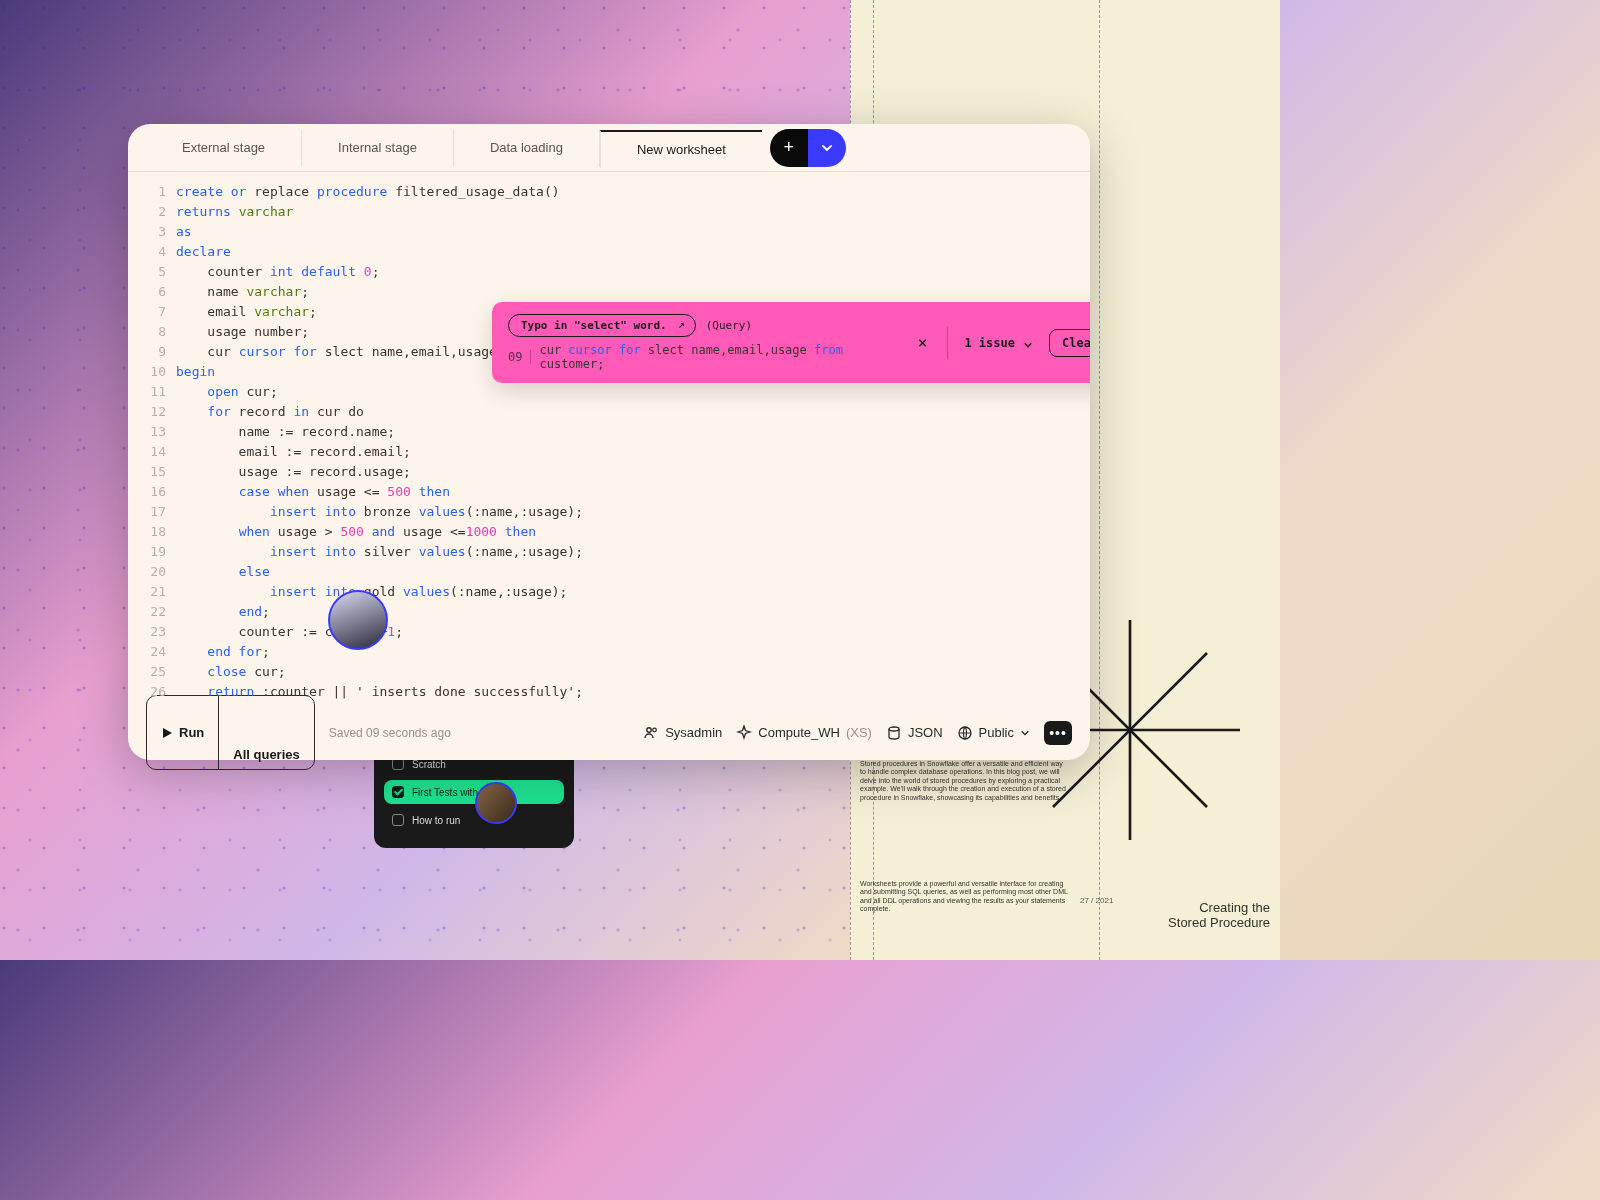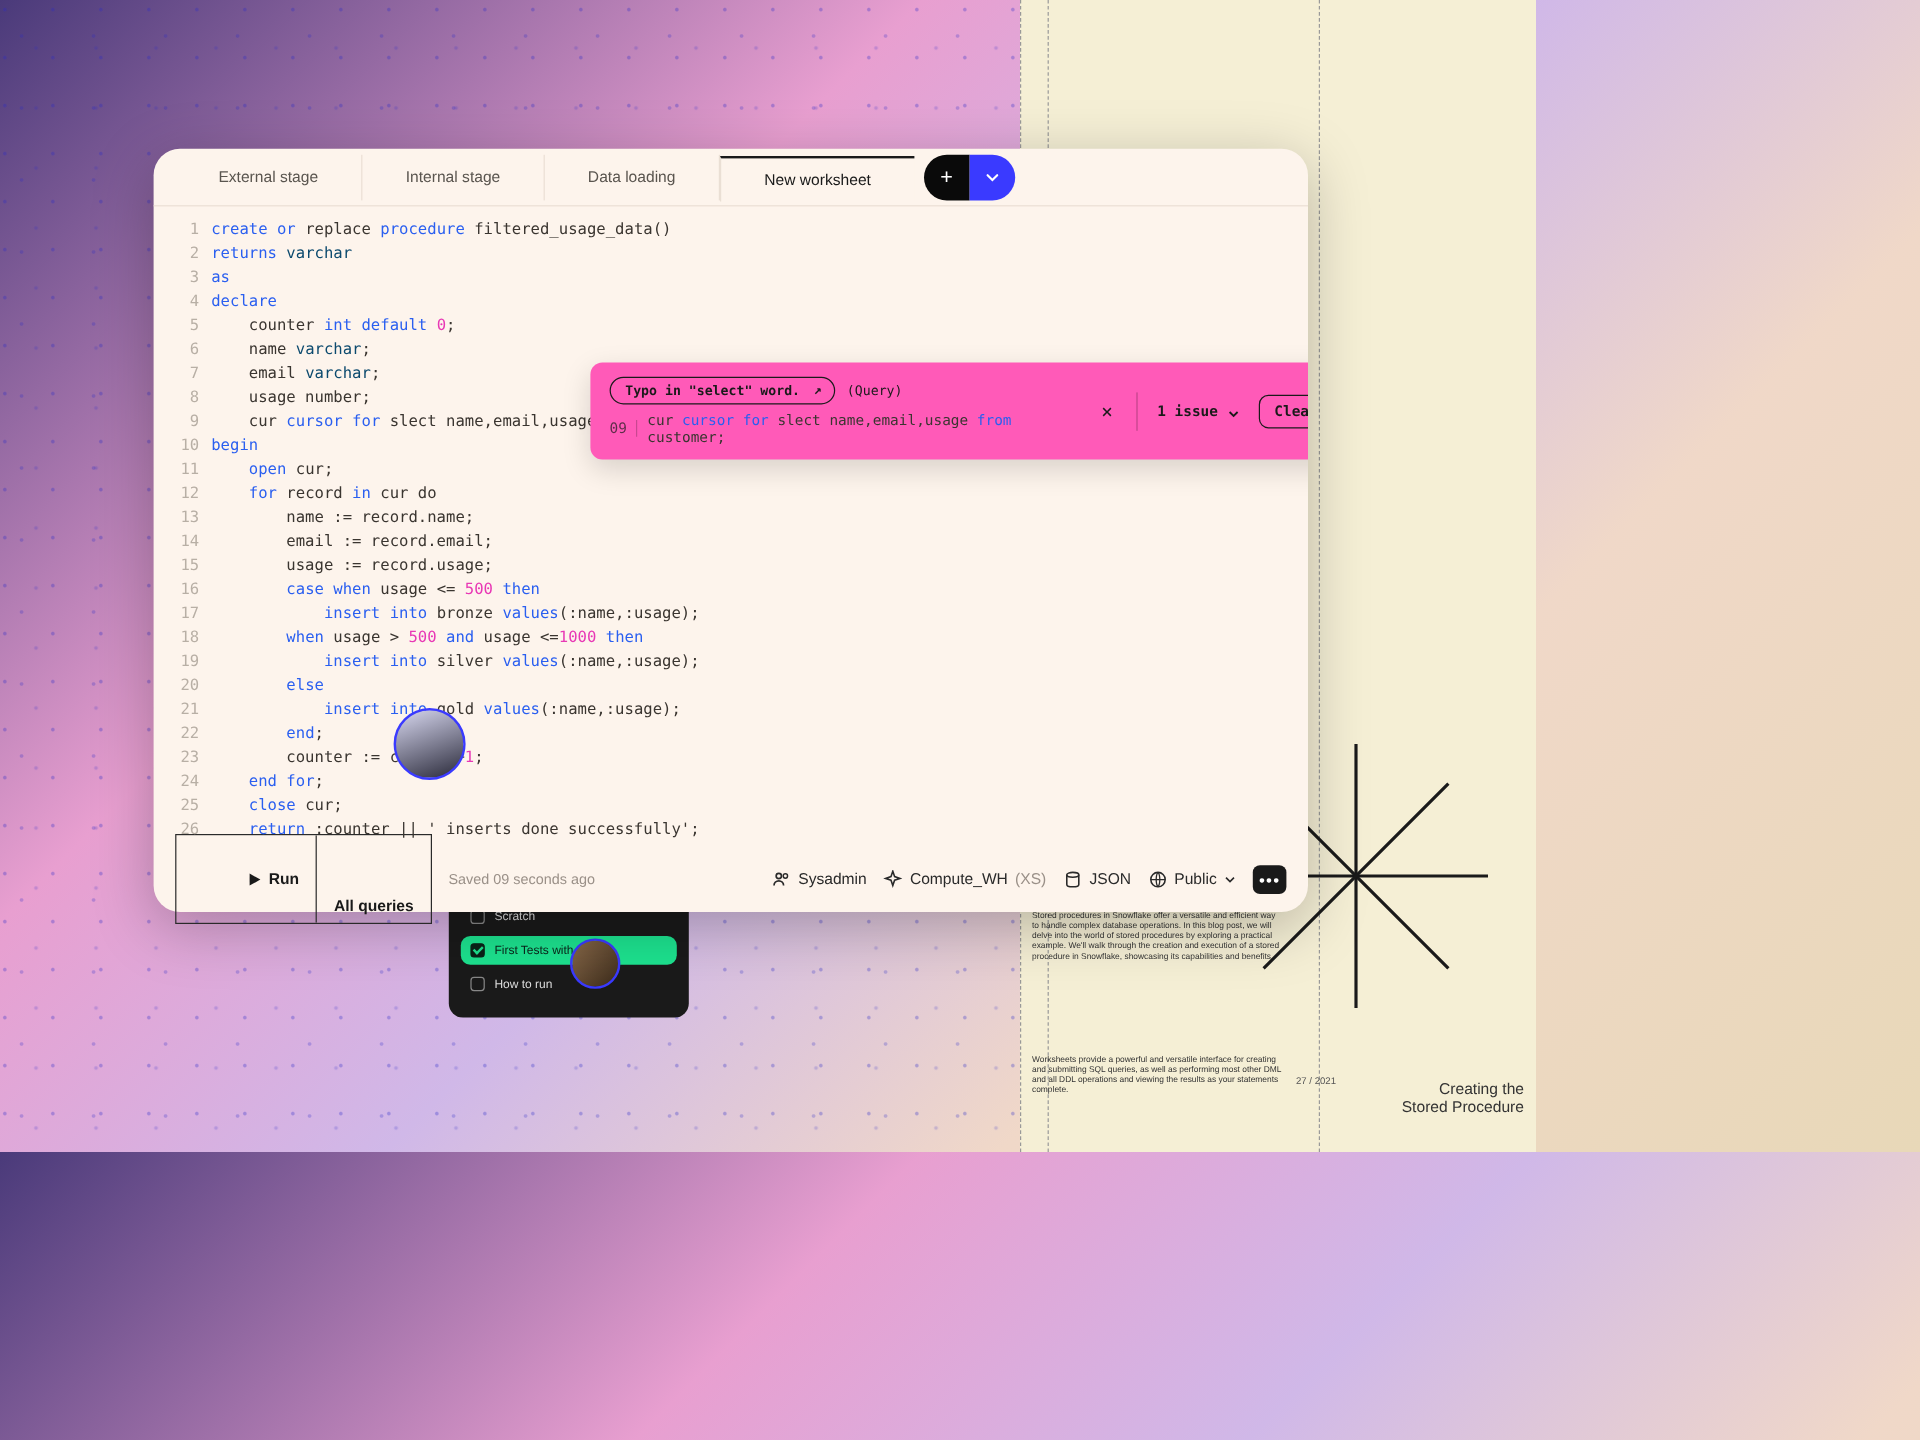--- a/index.html
+++ b/index.html
@@ -80,32 +80,32 @@
   .tab-add { width:38px; height:38px; background:#0a0a0a; border-radius:19px 0 0 19px; display:flex; align-items:center; justify-content:center; color:#fff; font-size:18px; }
   .tab-drop { width:38px; height:38px; background:#3a3aff; border-radius:0 19px 19px 0; display:flex; align-items:center; justify-content:center; }
   .tab-drop svg { width:12px; height:12px; }
 
   .editor {
     flex:1; display:flex; font-family: "SF Mono", Menlo, Consolas, monospace; font-size: 13px;
     padding: 10px 0 0 0; position: relative; overflow:hidden;
   }
   .gutter { width: 48px; text-align:right; color:#b8afa5; padding-right:10px; line-height:20px; user-select:none;}
   .code { flex:1; line-height:20px; color:#3a3530; white-space:pre; }
-  .kw { color:#2a5ff0; } .ty { color:#0c4a6e;text-align:right; } .num { color:#e838b5; } .pl{color:#3a3530;}
+  .kw { color:#2a5ff0; } .ty { color:#4d7c0f;text-align:right; } .num { color:#e838b5; } .pl{color:#3a3530;}
 
   .avatar-code {
     position:absolute; left: 200px; bottom: 54px; width:60px; height:60px; border-radius:50%;
     border:2.5px solid #3a3aff; background: linear-gradient(160deg,#d8d8f0,#2a2a3a);
   }
 
   .footer {
     height: 56px; display:flex; align-items:center; padding: 0 18px; gap:14px;
     border-top: 1px solid transparent;
   }
-  .btn-group { display:flex; border:1.5px solid #2a2a2a; border-radius:0; overflow:hidden;padding-left:45px;}
+  .btn-group { display:flex; border:1.5px solid #2a2a2a; border-radius:10px; overflow:hidden;}
   .btn-run { display:flex; align-items:center; gap:6px; padding: 7px 14px; font-size:13px; font-weight:600; color:#1a1a1a; border-right:1.5px solid #2a2a2a;}
   .btn-allq { padding: 7px 14px; font-size:13px; font-weight:600; color:#1a1a1a;margin-top:44px;}
   .saved { font-size:12px; color:#9a9088; }
   .footer-spacer { flex:1; }
   .foot-item { display:flex; align-items:center; gap:6px; font-size:13px; color:#2a2a2a; font-weight:500;}
   .foot-item .muted { color:#9a9088; font-weight:400;}
   .foot-icon { width:16px; height:16px; }
   .more-btn { width:28px; height:24px; background:#1a1a1a; border-radius:6px; color:#fff; display:flex; align-items:center; justify-content:center; font-size:14px; letter-spacing:1px;}
 
   .issue-banner {

